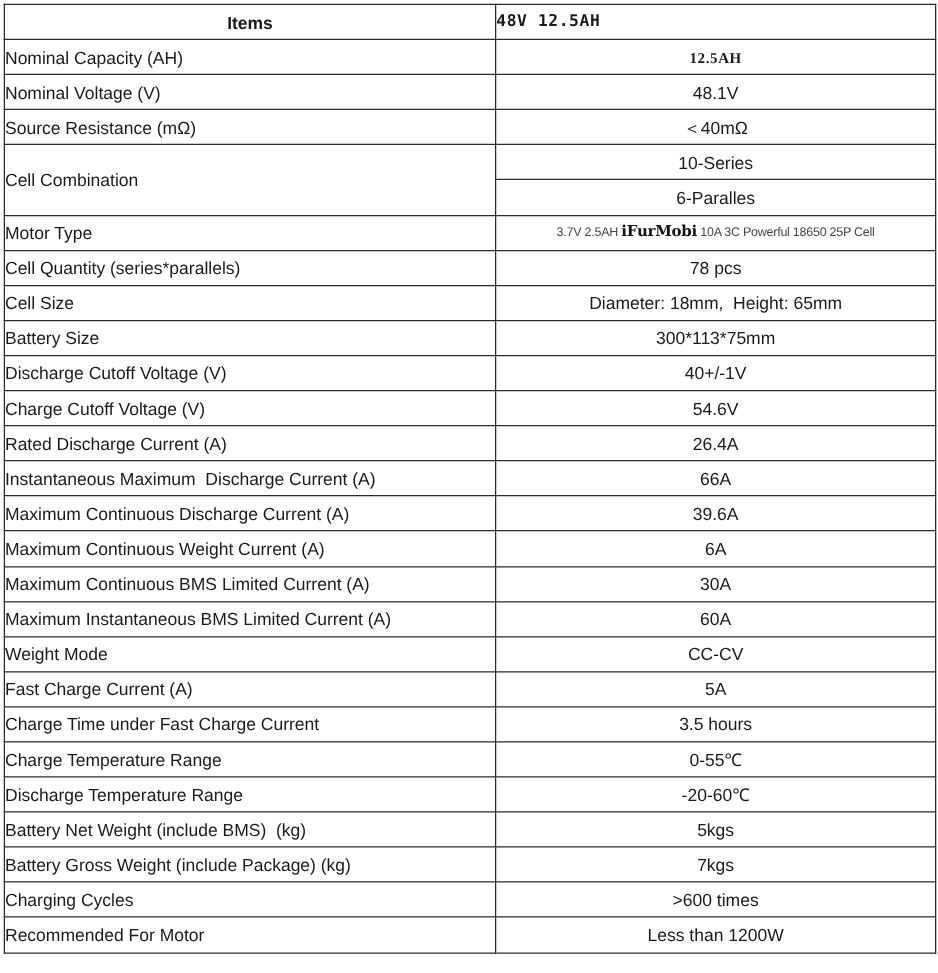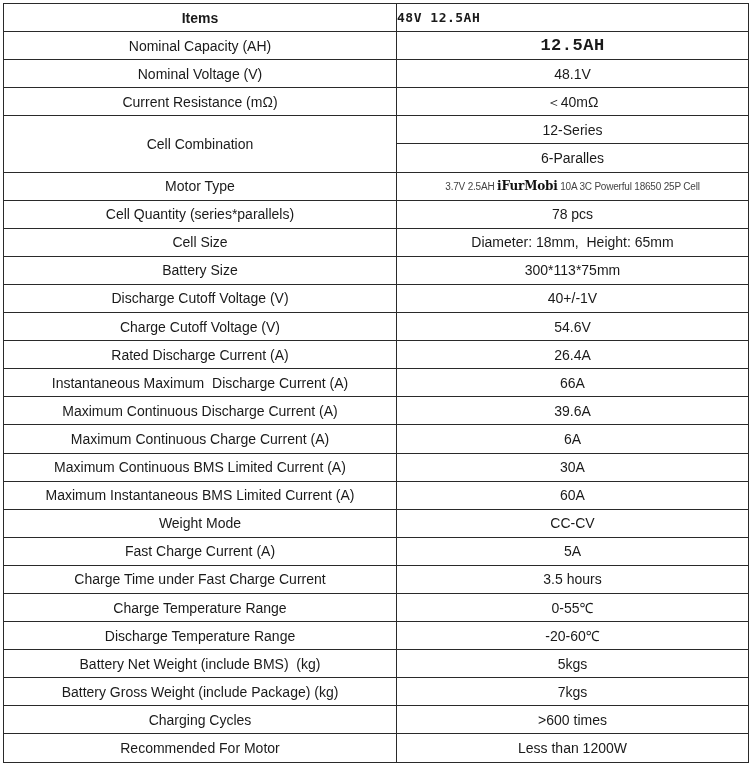--- a/index.html
+++ b/index.html
@@ -40,31 +40,31 @@
       font-size: 14px;
     }
     table.spec th.h-items { }
     table.spec th.h-model {
       text-align: left;
       font-family: "DejaVu Sans Mono", monospace;
       font-size: 13px;
       letter-spacing: 0.5px;
     }
     td.label {
-      text-align: center;
+      text-align: left;
       padding-left: 3px;
       margin-top: 24px;
     }
     td.value {
       text-align: center;
     }
     td.value.mono-bold {
-      font-family: Liberation Mono, monospace;
+      font-family: Liberation Serif, serif;
       font-weight: bold;
-      font-size: 17px;
+      font-size: 12px;
       letter-spacing: 0.5px;
     }
     td.value.small {
       font-size: 10px;
       color: #444;
       letter-spacing: -0.2px;
     }
     td.value.small .brand {
       font-family: "DejaVu Serif", serif;
       font-weight: bold;
@@ -89,26 +89,26 @@
   <tbody>
     <tr>
       <td class="label">Nominal Capacity (AH)</td>
       <td class="value mono-bold">12.5AH</td>
     </tr>
     <tr>
       <td class="label">Nominal Voltage (V)</td>
       <td class="value">48.1V</td>
     </tr>
     <tr>
-      <td class="label">Current Resistance (mΩ)</td>
+      <td class="label">Source Resistance (mΩ)</td>
       <td class="value">＜40mΩ</td>
     </tr>
     <tr>
       <td class="label" rowspan="2">Cell Combination</td>
-      <td class="value">12-Series</td>
+      <td class="value">10-Series</td>
     </tr>
     <tr>
       <td class="value">6-Paralles</td>
     </tr>
     <tr>
       <td class="label">Motor Type</td>
       <td class="value small"><span>3.7V 2.5AH</span> <span class="brand">iFurMobi</span> <span>10A 3C Powerful 18650 25P Cell</span></td>
     </tr>
     <tr>
       <td class="label">Cell Quantity (series*parallels)</td>
@@ -136,21 +136,21 @@
     </tr>
     <tr>
       <td class="label" style="white-space: pre;">Instantaneous Maximum  Discharge Current (A)</td>
       <td class="value">66A</td>
     </tr>
     <tr>
       <td class="label">Maximum Continuous Discharge Current (A)</td>
       <td class="value">39.6A</td>
     </tr>
     <tr>
-      <td class="label">Maximum Continuous Charge Current (A)</td>
+      <td class="label">Maximum Continuous Weight Current (A)</td>
       <td class="value">6A</td>
     </tr>
     <tr>
       <td class="label">Maximum Continuous BMS Limited Current (A)</td>
       <td class="value">30A</td>
     </tr>
     <tr>
       <td class="label">Maximum Instantaneous BMS Limited Current (A)</td>
       <td class="value">60A</td>
     </tr>

